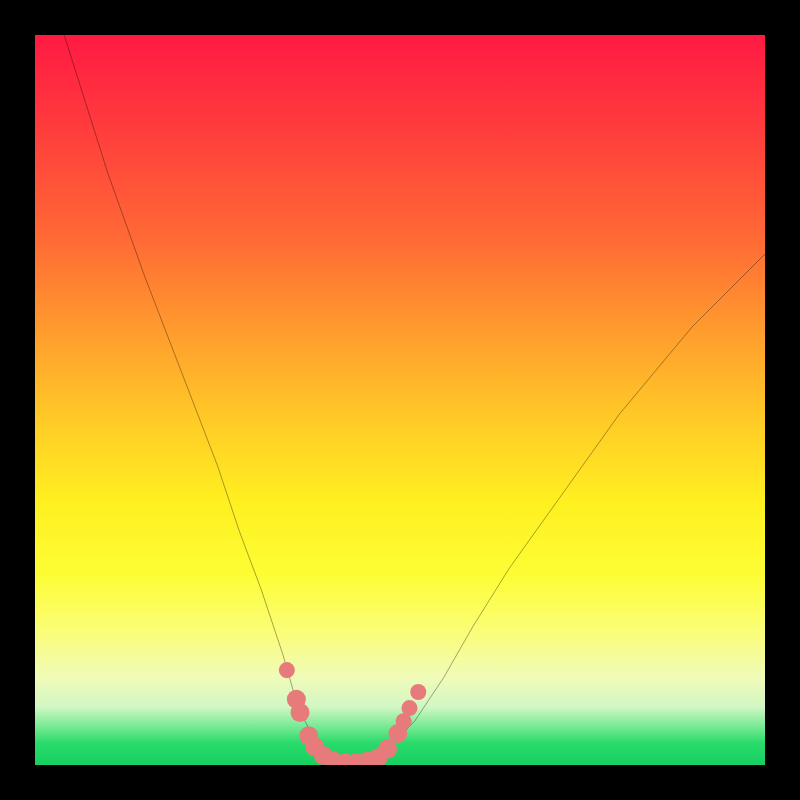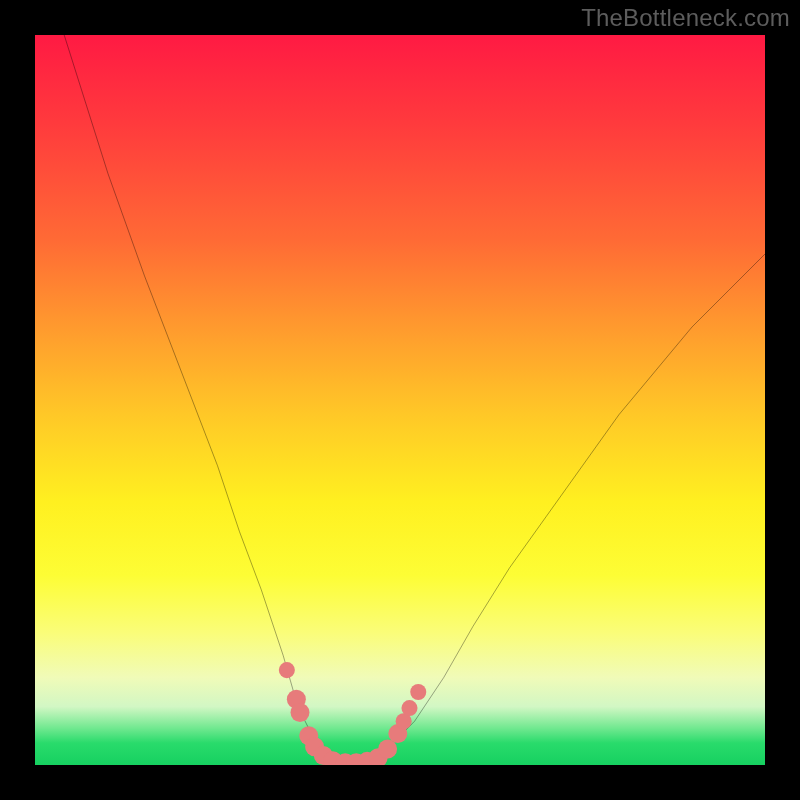--- a/index.html
+++ b/index.html
@@ -64,21 +64,20 @@
     top: 0;
     width: 100%;
     height: 100%;
     z-index: 2;
   }
 </style>
 </head>
 <body>
 
 <div class="frame">
-  <div class="watermark">TheBottleneck.com</div>
 
   <div class="plot">
     <div class="gradient"></div>
     <svg class="curve" viewBox="0 0 100 100" preserveAspectRatio="none">
       <path fill="none" stroke="#000000" stroke-width="0.35" vector-effect="non-scaling-stroke" d="M4.00 0.00 L10.00 19.00 L15.00 33.00 L20.00 46.00 L25.00 59.00 L28.00 68.00 L31.00 76.00 L34.00 85.00 L36.00 92.00 L38.00 96.00 L40.00 99.00 L42.00 100.00 L44.00 100.00 L48.00 98.00 L52.00 94.00 L56.00 88.00 L60.00 81.00 L65.00 73.00 L70.00 66.00 L75.00 59.00 L80.00 52.00 L85.00 46.00 L90.00 40.00 L95.00 35.00 L100.00 30.00"></path>
       <g>
           <circle cx="34.50" cy="87.00" r="1.10" fill="#e77b7b"></circle>
           <circle cx="35.80" cy="91.00" r="1.30" fill="#e77b7b"></circle>
           <circle cx="36.30" cy="92.80" r="1.30" fill="#e77b7b"></circle>
           <circle cx="37.50" cy="96.00" r="1.30" fill="#e77b7b"></circle>

